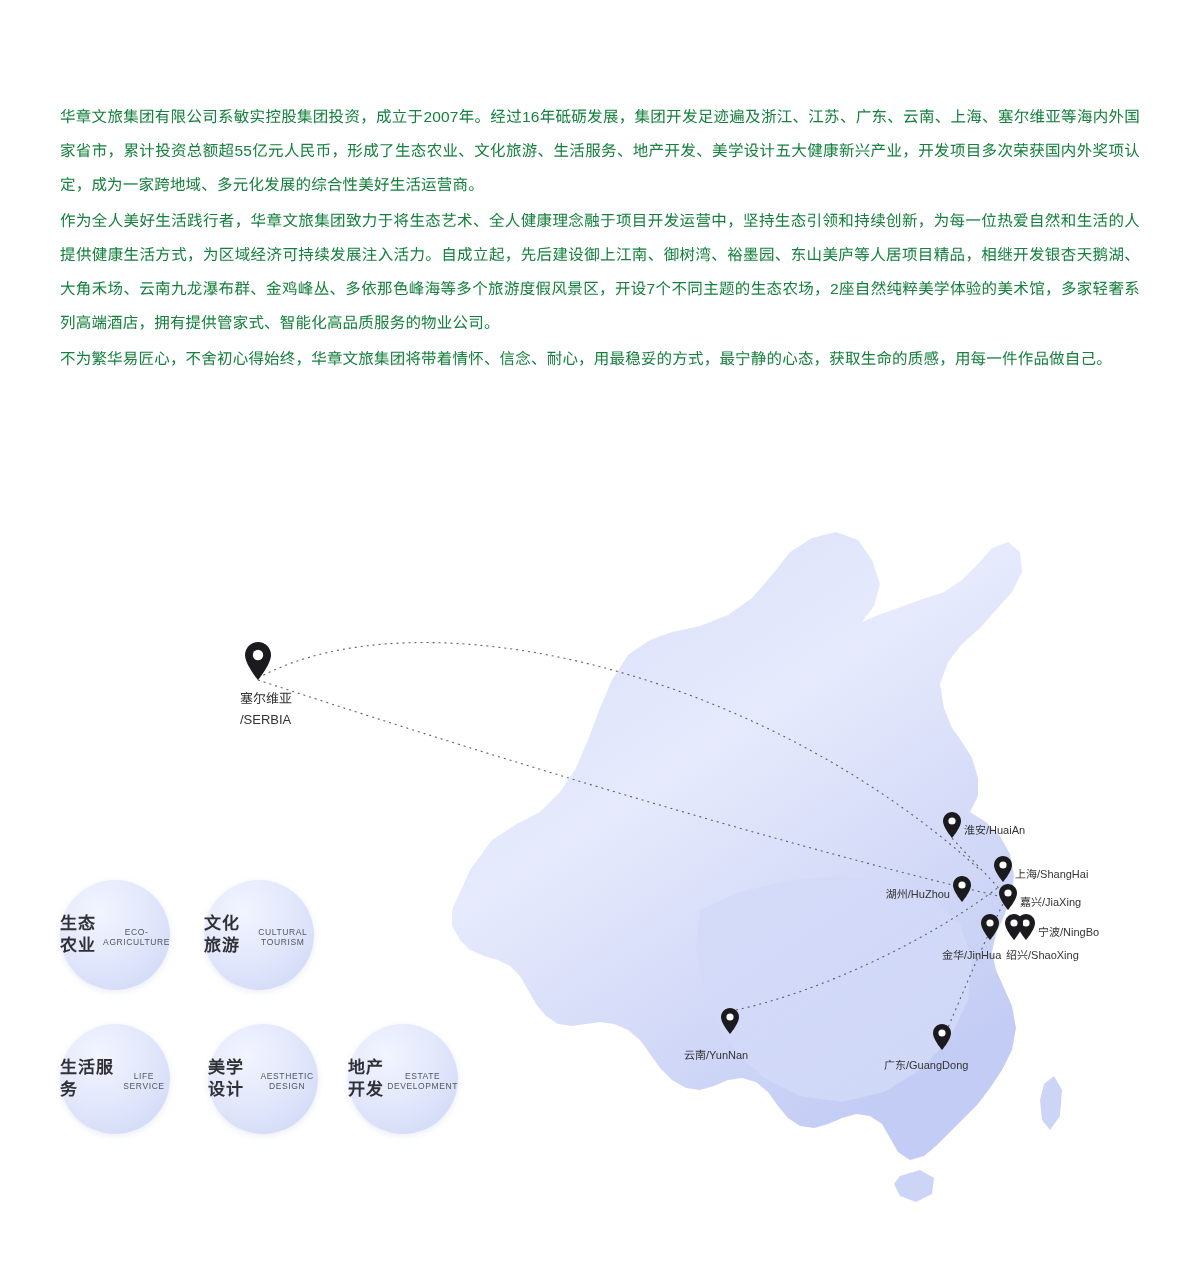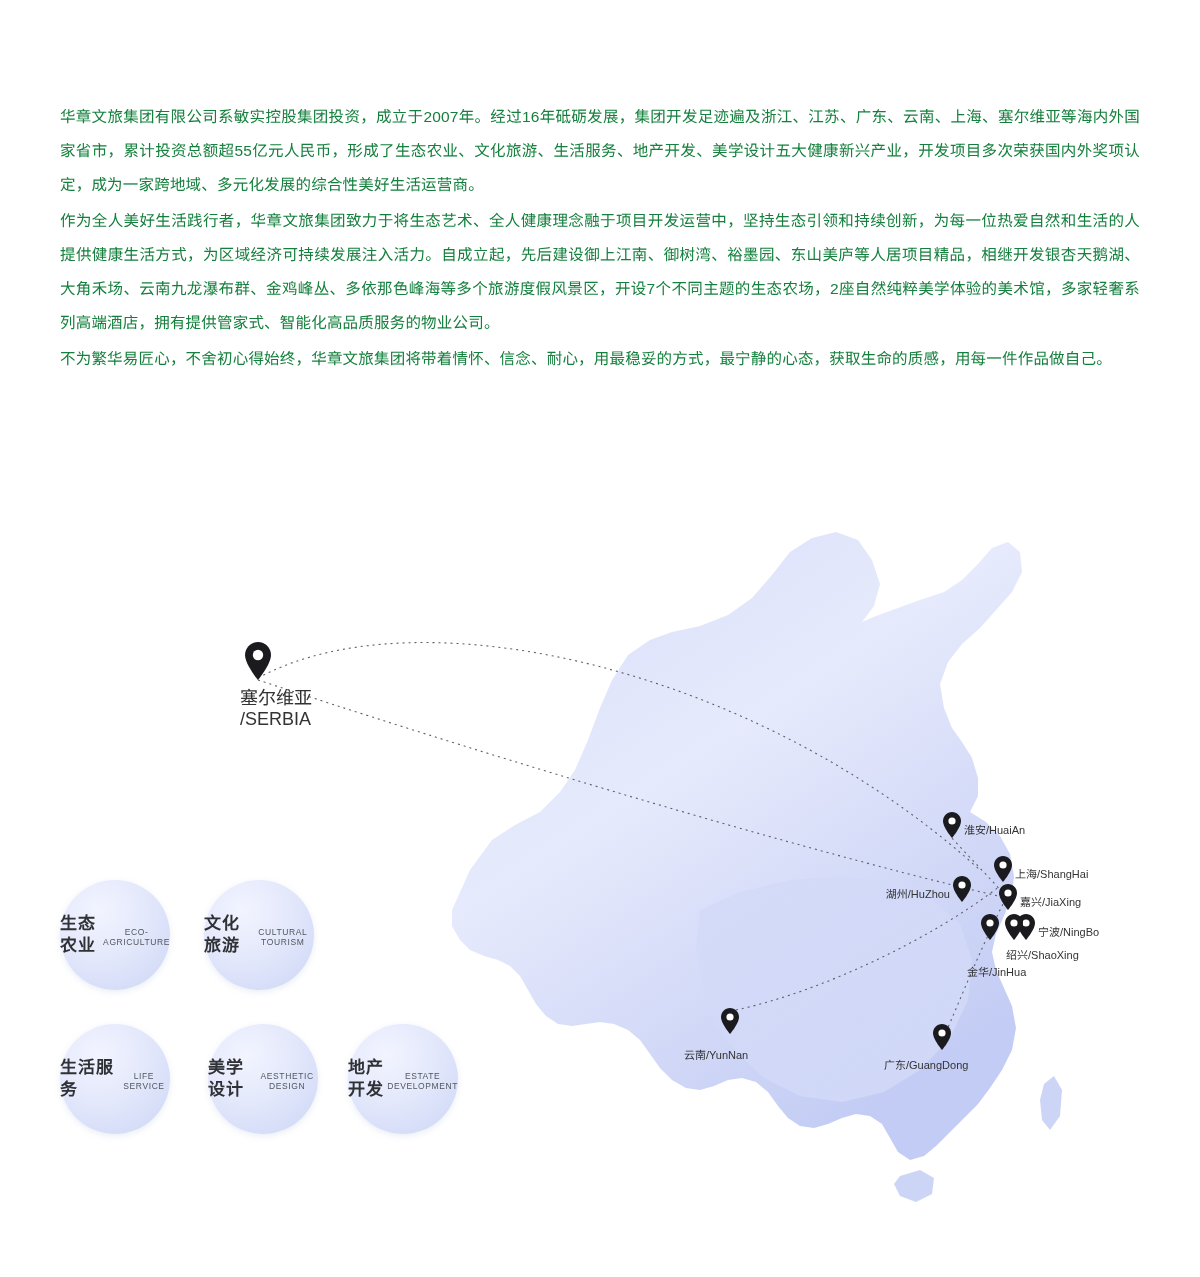--- a/index.html
+++ b/index.html
@@ -78,21 +78,21 @@
     top: -17px;
   }
   .lbl-left {
     right: 12px;
     top: -17px;
     text-align: right;
   }
   .lbl-big-below {
     left: -18px;
     top: 8px;
-    font-size: 18px;
+    font-size: 13px;
     line-height: 21px;
   }
 
   
   .bubbles {
     position: absolute;
     left: 60px;
     top: 880px;
     width: 420px;
     height: 270px;
@@ -246,21 +246,21 @@
       <circle cx="9" cy="9" r="3.6" fill="#ffffff"></circle>
     </svg>
     <span class="marker-label lbl-right">宁波/NingBo</span>
   </div>
 
   <div class="marker" style="left:990px; top:500px;">
     <svg class="pin" viewBox="0 0 18 26">
       <path fill="#1b1b1f" d="M9 0C4 0 0 4 0 9c0 6.5 9 17 9 17s9-10.5 9-17c0-5-4-9-9-9z"></path>
       <circle cx="9" cy="9" r="3.6" fill="#ffffff"></circle>
     </svg>
-    <span class="marker-label" style="left:-48px; top:23px;margin-left:25px;">金华/JinHua</span>
+    <span class="marker-label" style="left:-48px; top:6px;">金华/JinHua</span>
   </div>
 
   <div class="marker" style="left:1014px; top:500px;">
     <svg class="pin" viewBox="0 0 18 26">
       <path fill="#1b1b1f" d="M9 0C4 0 0 4 0 9c0 6.5 9 17 9 17s9-10.5 9-17c0-5-4-9-9-9z"></path>
       <circle cx="9" cy="9" r="3.6" fill="#ffffff"></circle>
     </svg>
     <span class="marker-label" style="left:-8px; top:6px;">绍兴/ShaoXing</span>
   </div>
 

